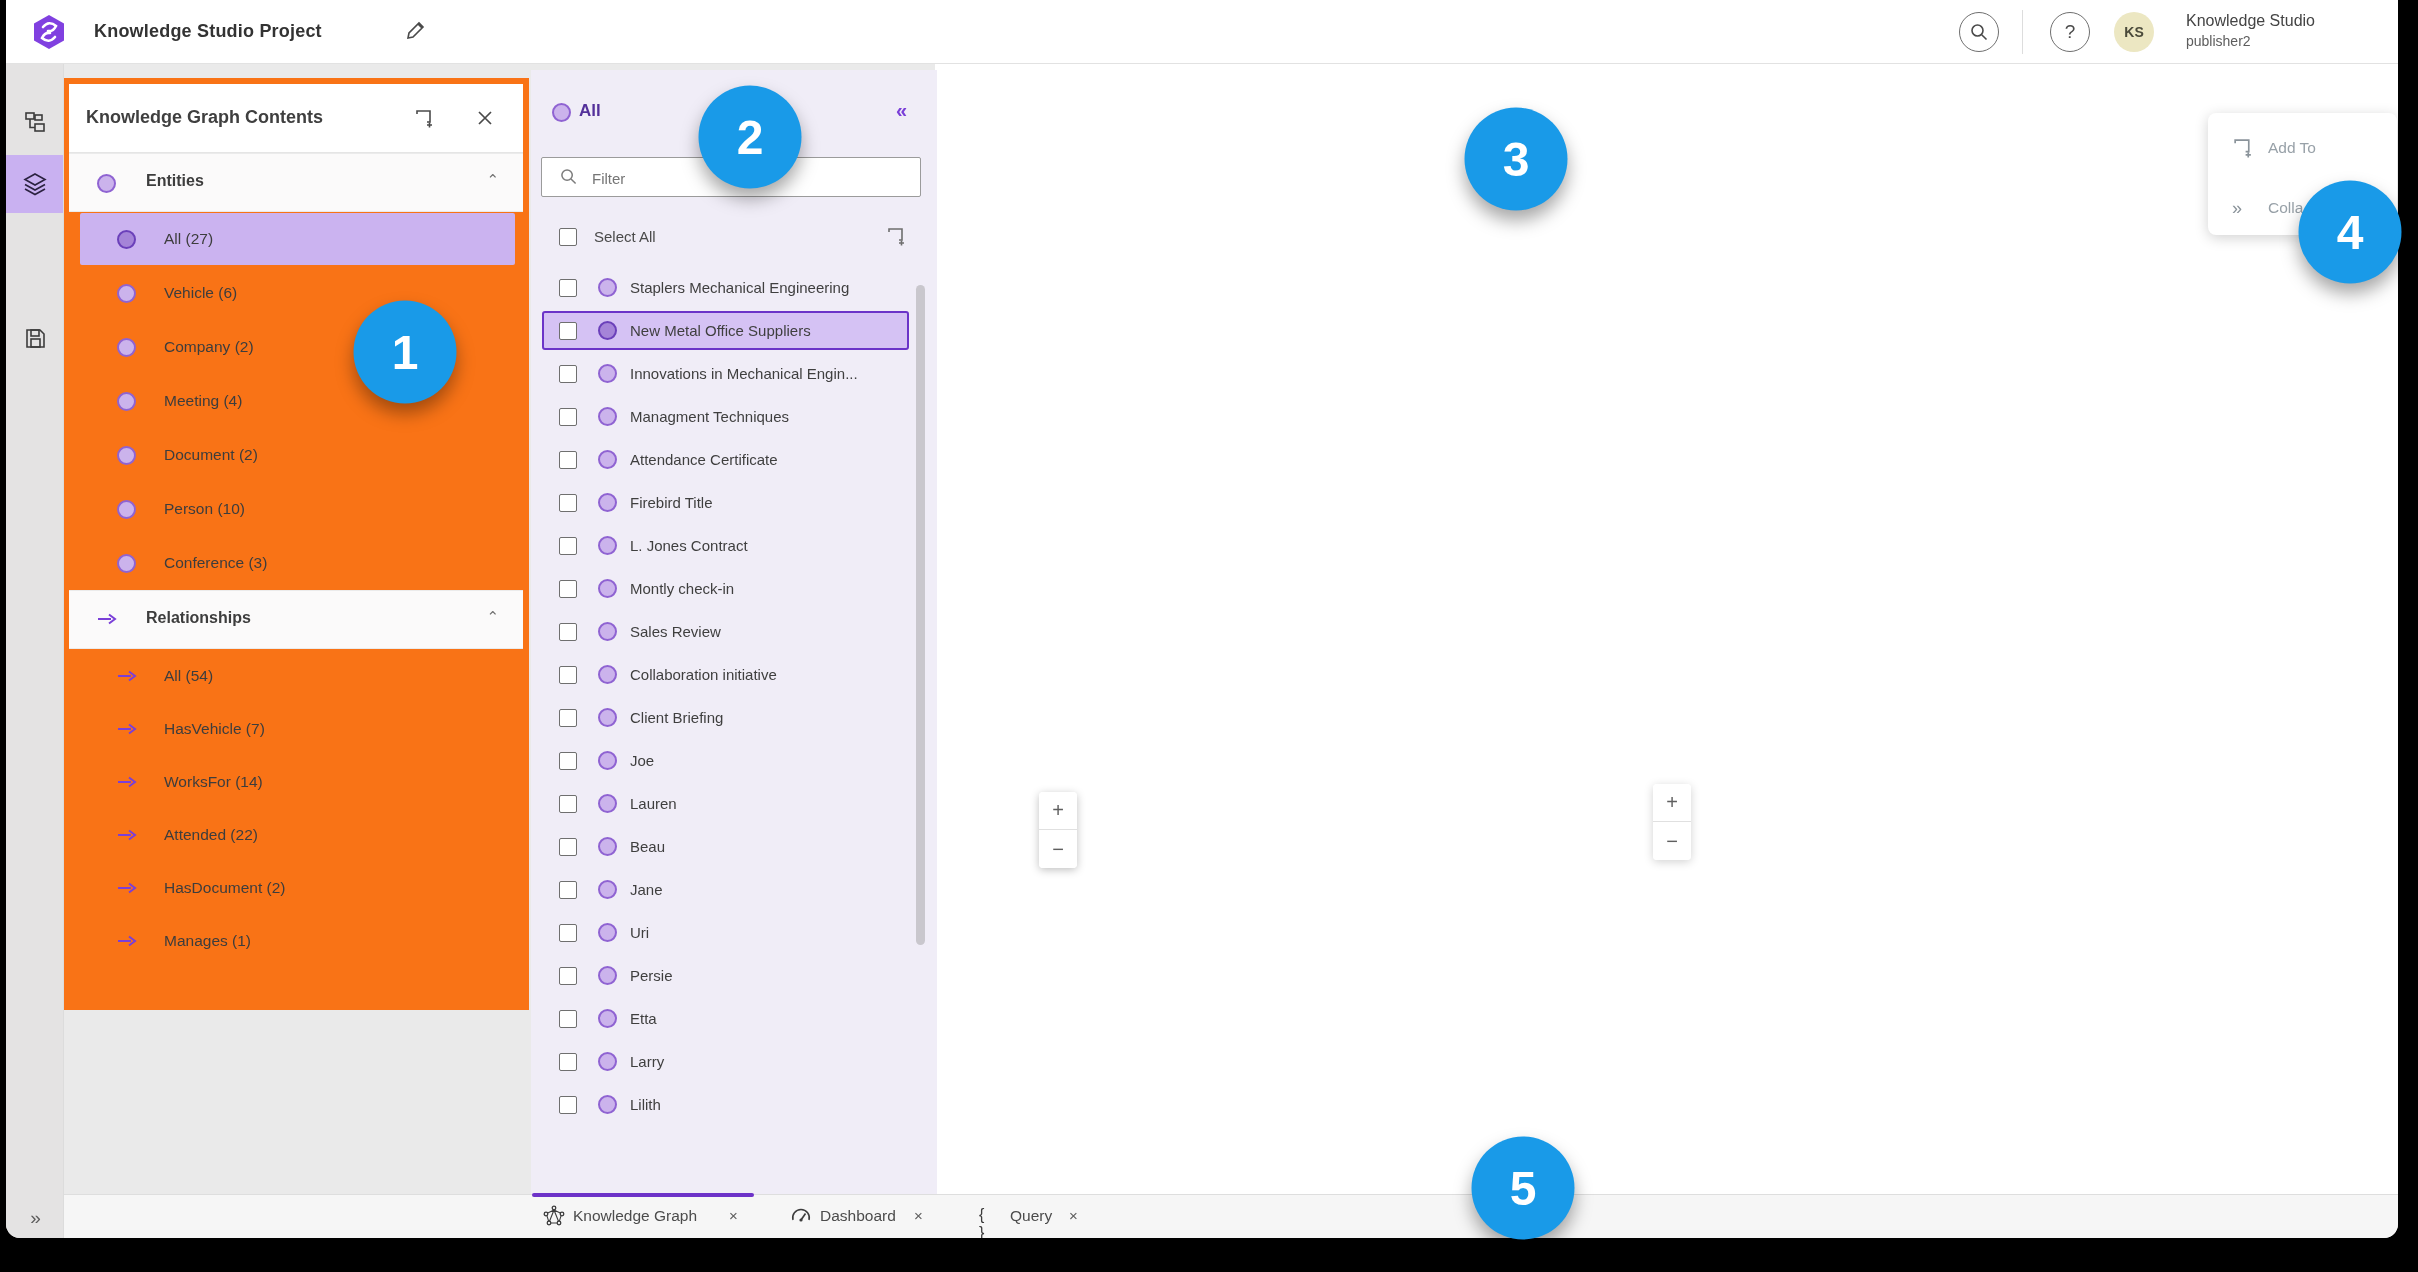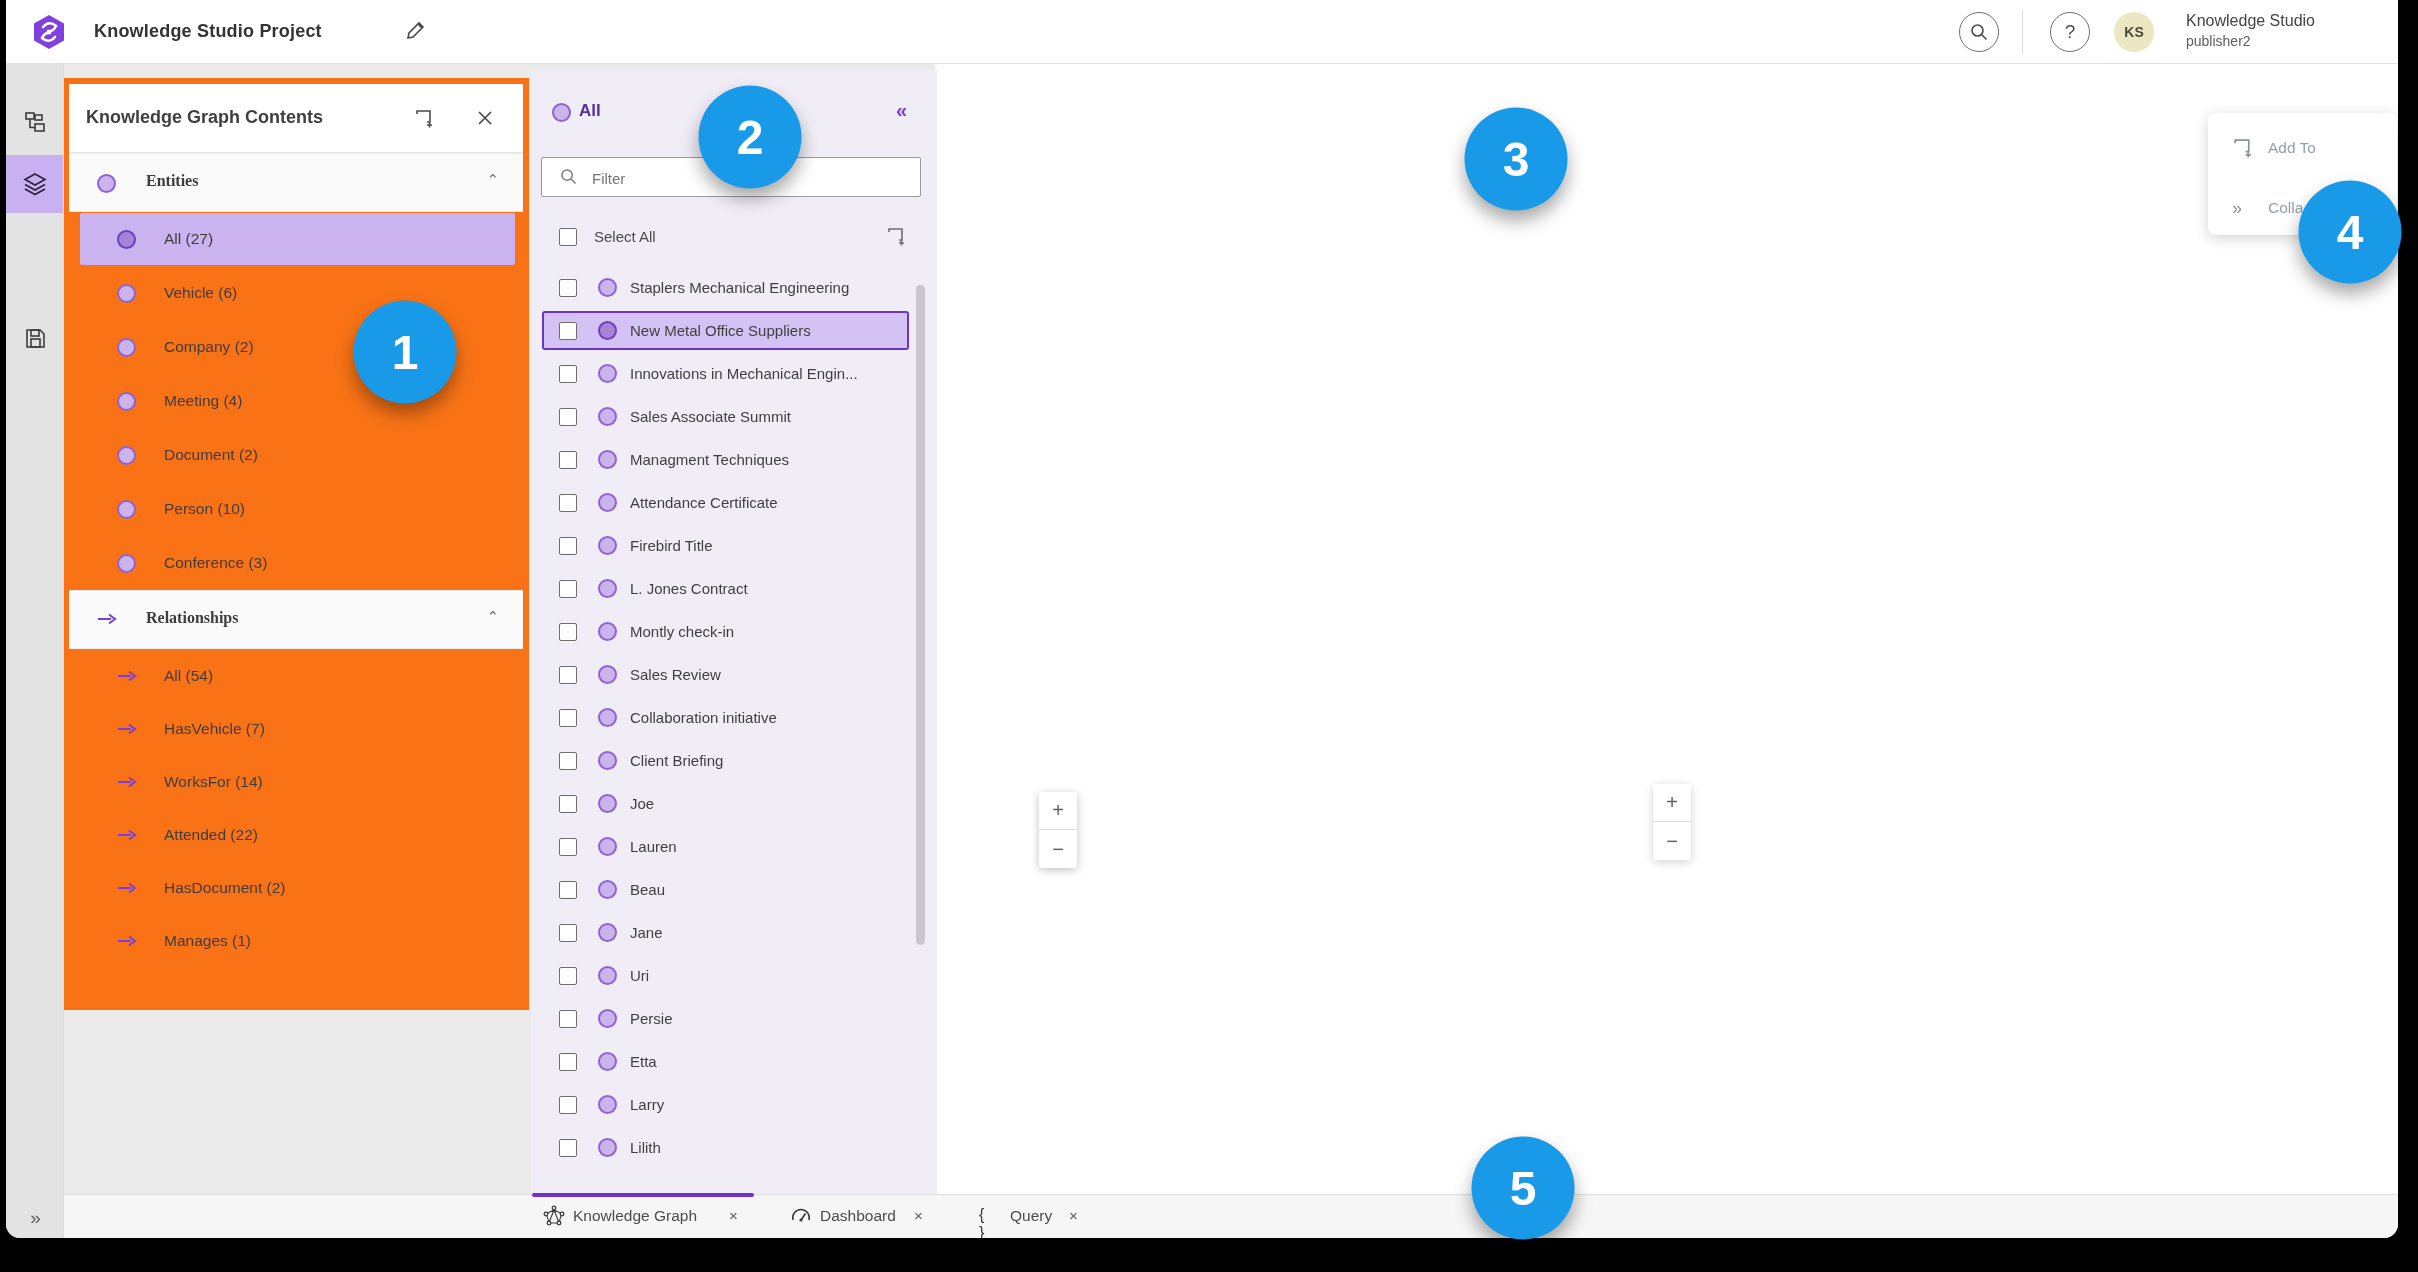--- a/index.html
+++ b/index.html
@@ -21,21 +21,21 @@
   
   .rail{position:absolute;left:0;top:63px;width:57px;bottom:0;background:#e4e3e3;border-right:1px solid #dcdcdc;z-index:20;}
   .railitem{position:absolute;left:0;width:57px;height:58px;display:flex;align-items:center;justify-content:center;color:#3c3c3c;}
   .railitem.sel{background:#c9b1f1;}
   
   .lpanel{position:absolute;left:57px;top:78px;width:466px;height:932px;background:#f97316;
           border:6px solid #f97316;box-sizing:border-box;z-index:5;}
   .lpanel-h{position:relative;height:68px;background:#fff;border-bottom:1px solid #e5e5e5;}
   .lpanel-h .t{position:absolute;left:17px;top:23px;font-size:18px;font-weight:600;color:#3f3f3f;}
   .grouph{position:relative;height:57px;background:#fbfafa;border-bottom:1px solid #ebebeb;border-top:1px solid #ebebeb;}
-  .grouph .lbl{position:absolute;left:77px;top:18px;font-size:16px;font-weight:600;color:#3d3d3d;font-family:Liberation Serif, serif;}
+  .grouph .lbl{position:absolute;left:77px;top:18px;font-size:16px;font-weight:600;color:#3d3d3d;}
   .grouph .gic{position:absolute;left:28px;top:20px;}
   .grouph .chev{position:absolute;right:24px;top:17px;color:#6e6e6e;font-size:15px;}
   .navrow{position:relative;height:54px;padding-left:8px;}
   .navrow .dot,.navrow .ric{position:absolute;left:48px;top:18px;}
   .navrow .lbl{position:absolute;left:95px;top:18px;font-size:15.5px;color:#3d3d3d;}
   .navrow.sel::before{content:"";position:absolute;left:11px;right:8px;top:1px;bottom:1px;background:#cbb3f0;border-radius:2px;}
   .navrow>*{position:absolute;z-index:1;}
   .dot{width:15px;height:15px;border-radius:50%;background:#cbb3ec;border:2px solid #8f63d2;box-sizing:content-box;}
   .navrow.sel .dot{background:#a584d8;border-color:#6b40ba;}
   
@@ -331,25 +331,20 @@
           <span class="dot"></span>
           <span class="lbl">New Metal Office Suppliers</span>
         </div>
 
         <div class="mrow">
           <span class="cbx"></span>
           <span class="dot"></span>
           <span class="lbl">Innovations in Mechanical Engin...</span>
         </div>
 
-        <div class="mrow">
-          <span class="cbx"></span>
-          <span class="dot"></span>
-          <span class="lbl">Sales Associate Summit</span>
-        </div>
 
         <div class="mrow">
           <span class="cbx"></span>
           <span class="dot"></span>
           <span class="lbl">Managment Techniques</span>
         </div>
 
         <div class="mrow">
           <span class="cbx"></span>
           <span class="dot"></span>

